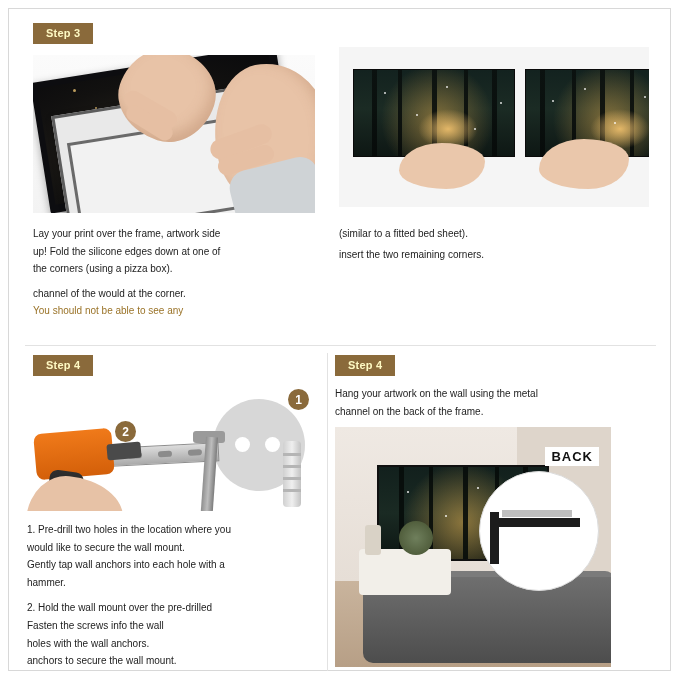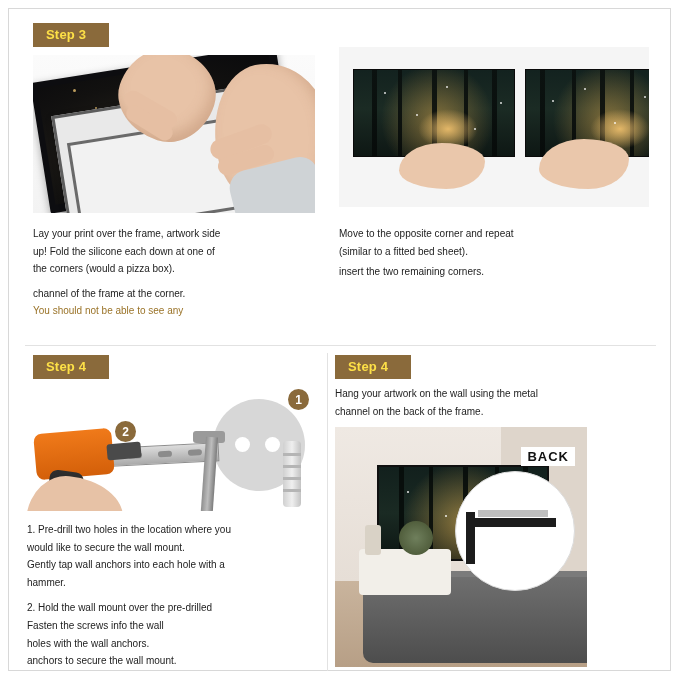--- a/index.html
+++ b/index.html
@@ -14,24 +14,24 @@
     position:absolute;
     left:8px;top:8px;
     width:663px;height:663px;
     border:1px solid #d8d8d8;
     background:#fff;
     box-sizing:border-box;
   }
   .step-badge{
     display:inline-block;
     background:#8a6a3b;
-    color:#fde047;
-    font-size:13px;
+    color:#fef9c3;
+    font-size:11px;
     font-weight:bold;
-    padding:4px 23px 5px 13px;
+    padding:4px 13px 5px 13px;
     letter-spacing:.2px;
   }
   .divider{
     position:absolute;
     background:#e2e2e2;
     height:1px;
   }
   .vdivider{
     position:absolute;
     background:#e2e2e2;
@@ -225,29 +225,28 @@
       <div class="dot" style="left:88px;top:52px;"></div>
       <div class="dot" style="left:118px;top:26px;"></div>
 
     </div>
     <div class="hand-s" style="left:60px;top:96px;width:86px;height:46px;"></div>
     <div class="hand-s" style="left:200px;top:92px;width:90px;height:50px;"></div>
   </div>
 
   <div class="caption" style="position:absolute;left:24px;top:216px;width:290px;">
     <div>Lay your print over the frame, artwork side</div>
-    <div>up! Fold the silicone each down at one of</div>
-    <div>the corners (would a pizza box).</div>
+    <div>up! Fold the silicone edges down at one of</div>
+    <div>the corners (using a pizza box).</div>
     <div style="height:7px;"></div>
-    <div>channel of the frame at the corner.</div>
+    <div>channel of the would at the corner.</div>
     <div class="warn">You should not be able to see any</div>
   </div>
 
   <div class="caption" style="position:absolute;left:330px;top:216px;width:300px;">
-    <div>Move to the opposite corner and repeat</div>
     <div>(similar to a fitted bed sheet).</div>
     <div style="height:3px;"></div>
     <div>insert the two remaining corners.</div>
   </div>
 
   <div class="divider" style="left:16px;top:336px;width:631px;"></div>
 
   <div style="position:absolute;left:24px;top:346px;">
     <span class="step-badge">Step 4</span>
   </div>
@@ -294,21 +293,21 @@
 
   <div style="position:absolute;left:326px;top:346px;">
     <span class="step-badge">Step 4</span>
   </div>
 
   <div class="caption" style="position:absolute;left:326px;top:376px;width:310px;">
     <div>Hang your artwork on the wall using the metal</div>
     <div>channel on the back of the frame.</div>
   </div>
 
-  <div class="photo p5" style="left:326px;top:418px;width:252px;height:240px;">
+  <div class="photo p5" style="left:326px;top:418px;width:276px;height:240px;">
     <div class="wall"></div>
     <div class="wall-right"></div>
     <div class="floor"></div>
     <div class="art">
       <div class="tree" style="left:20px;"></div>
       <div class="tree" style="left:50px;width:4px;"></div>
       <div class="tree" style="left:84px;"></div>
       <div class="tree" style="left:116px;width:4px;"></div>
       <div class="tree" style="left:144px;"></div>
       <div class="dot" style="left:28px;top:24px;"></div>

